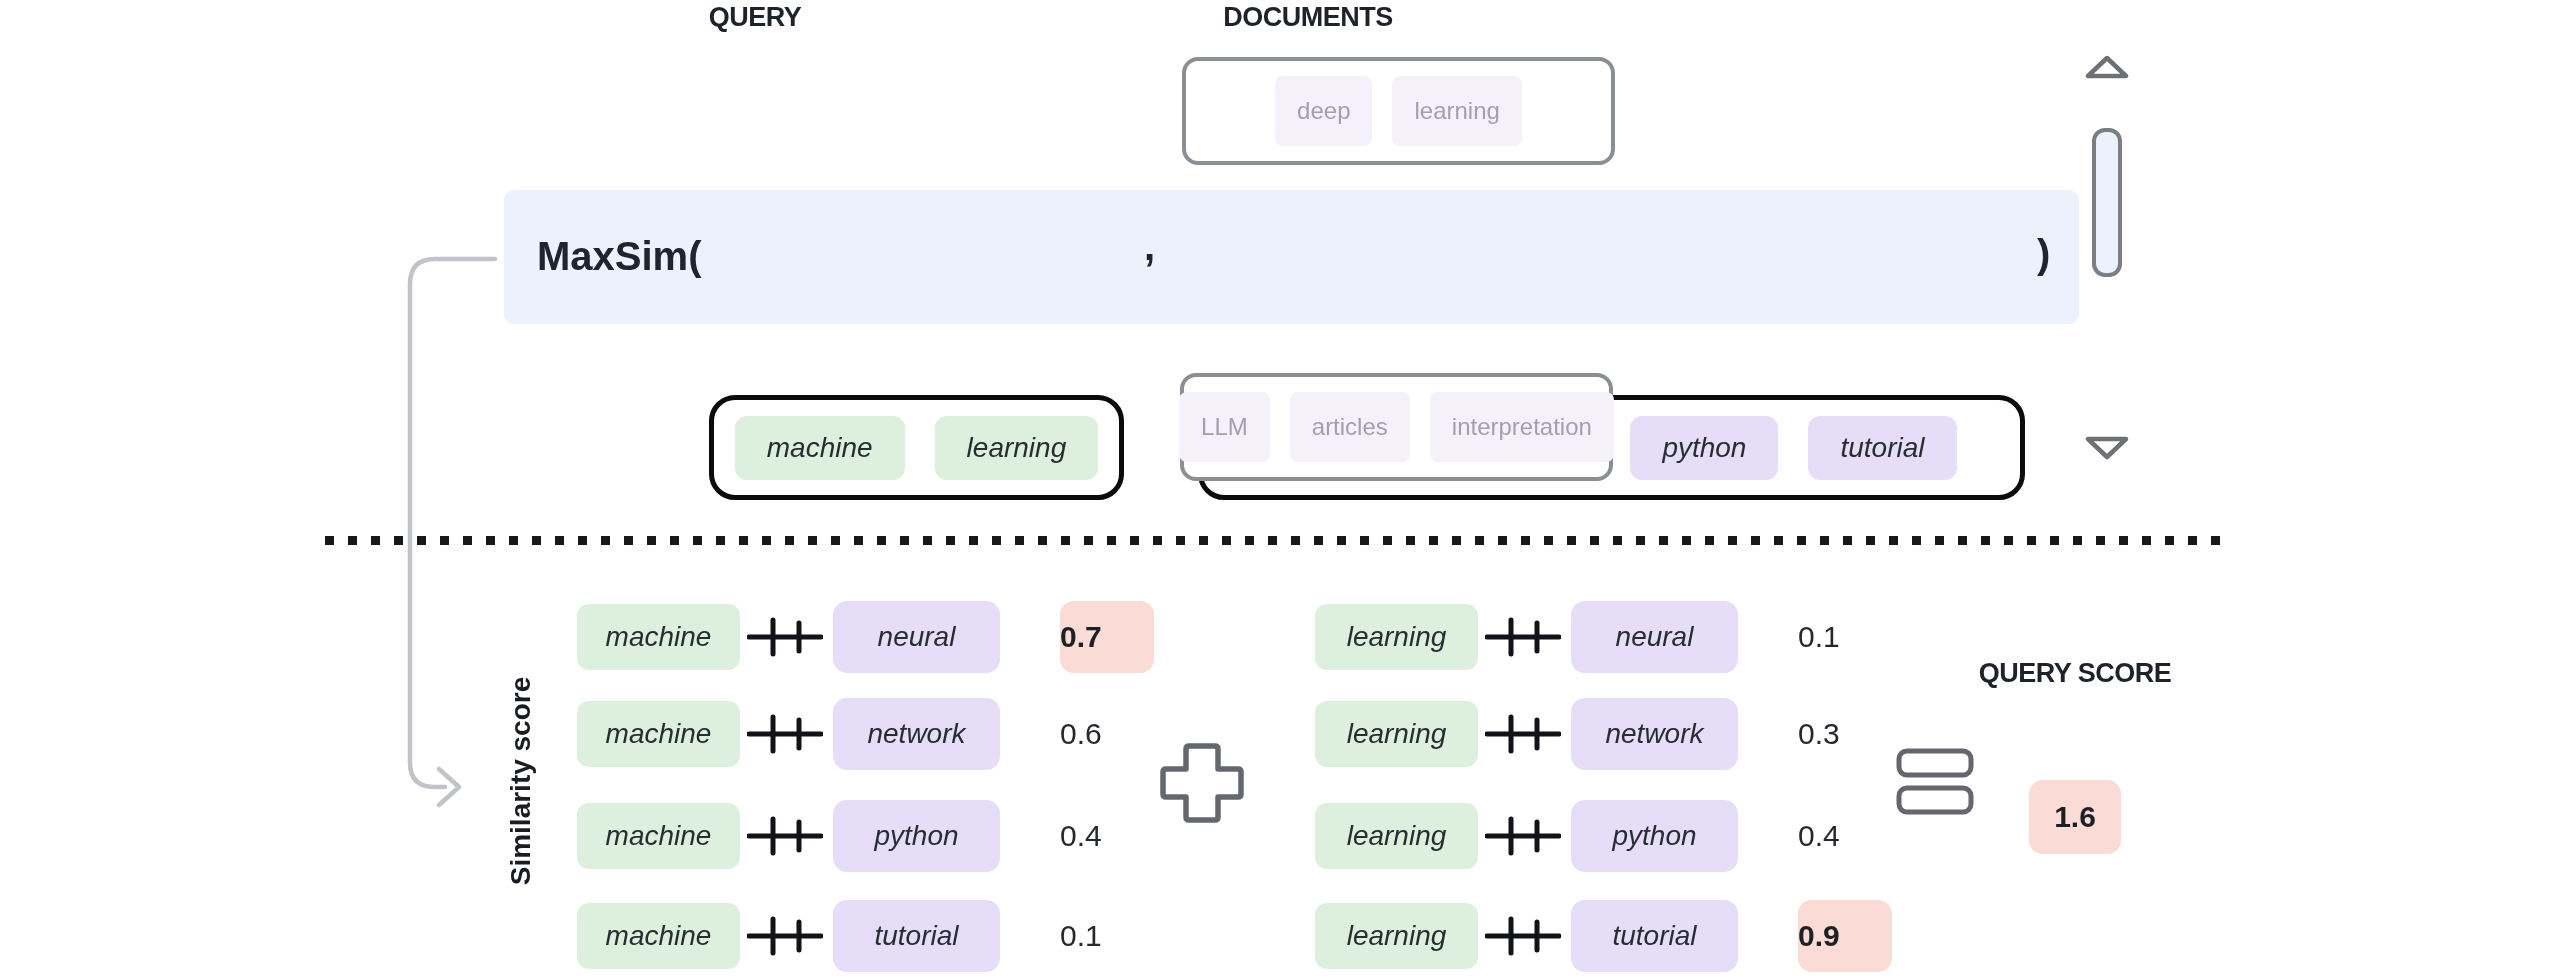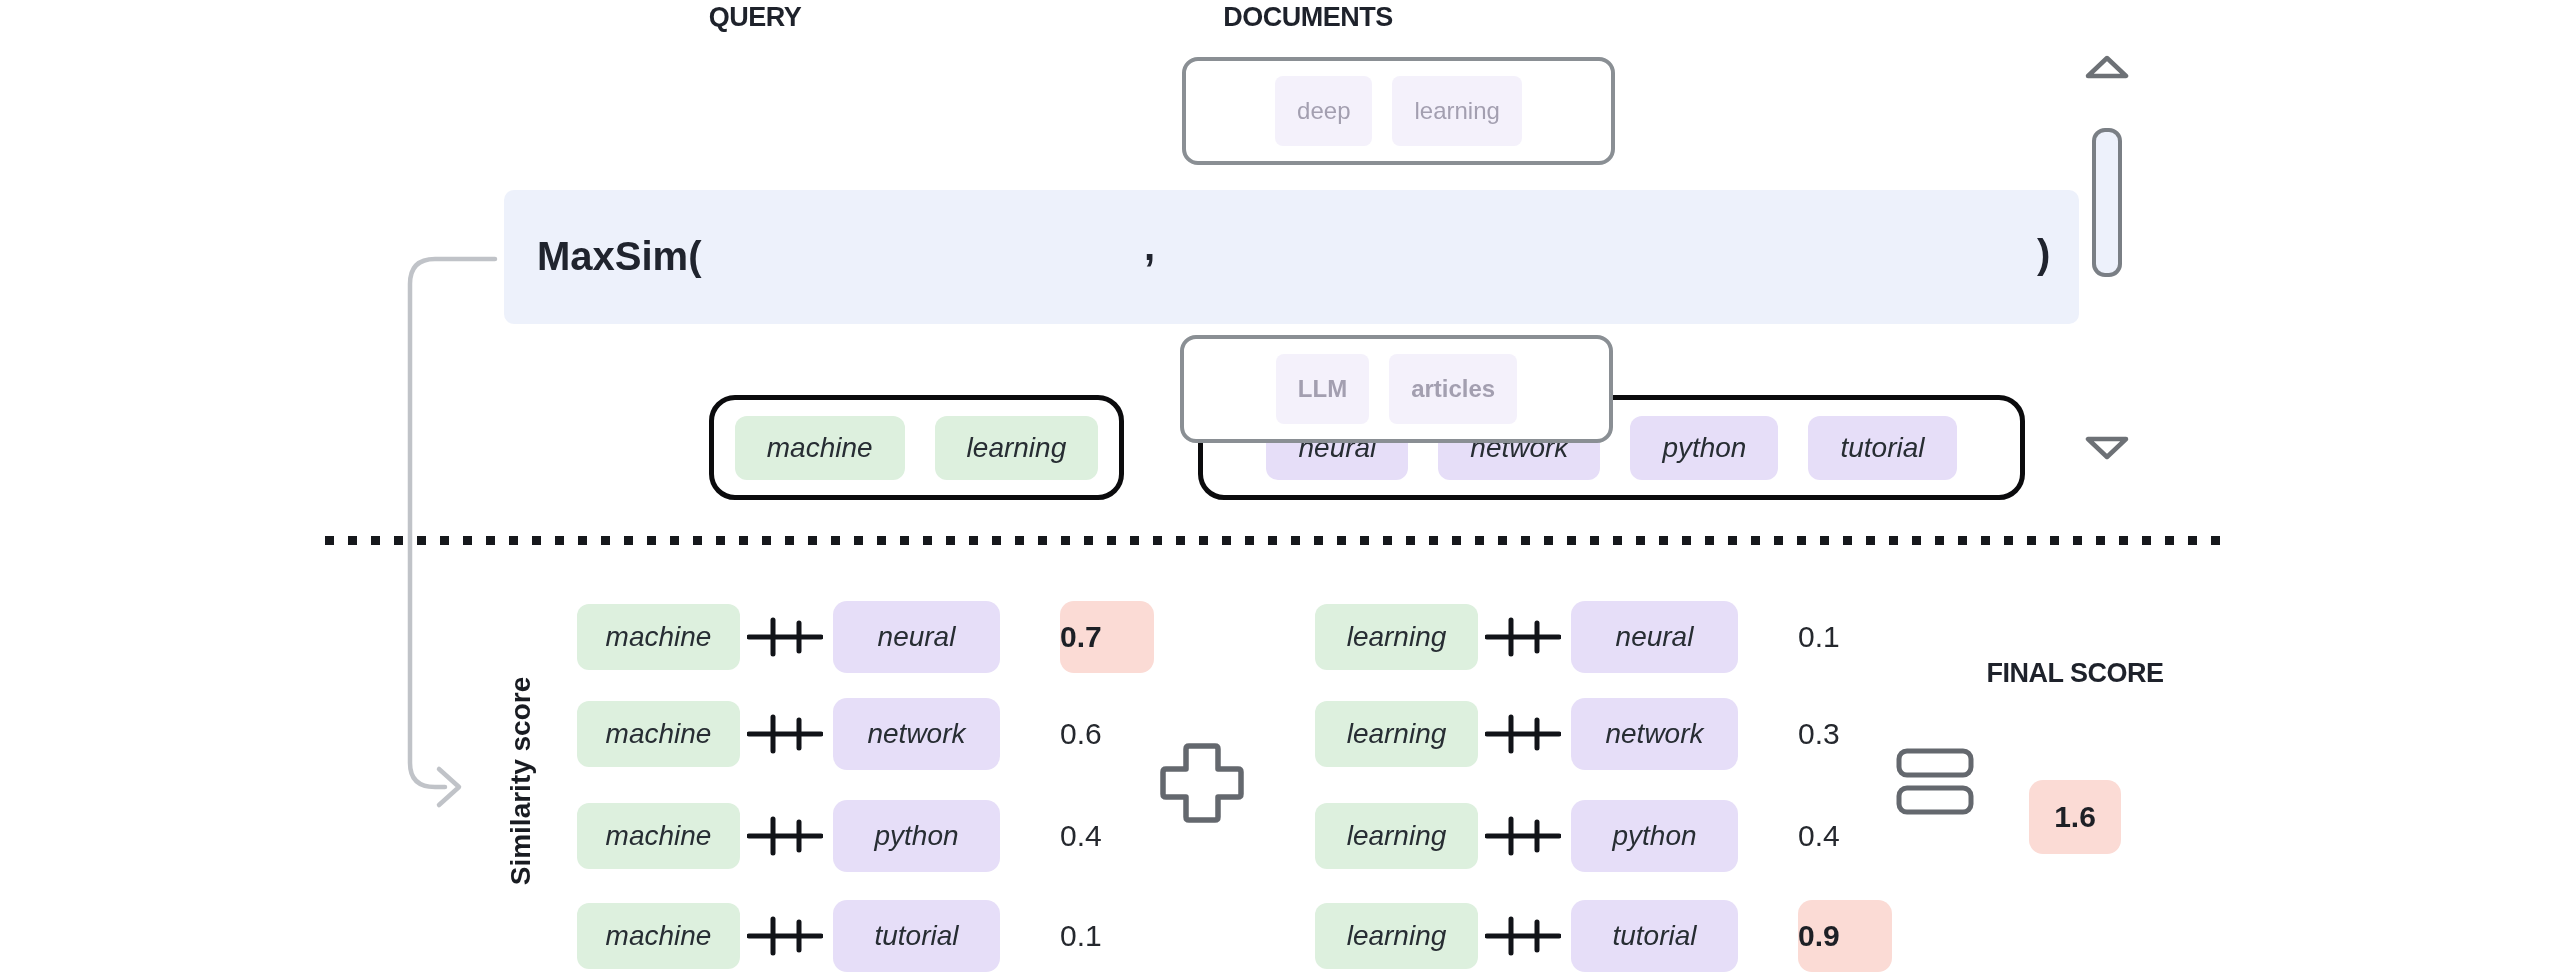--- a/index.html
+++ b/index.html
@@ -43,21 +43,21 @@
   #finalbox{position:absolute;left:2029px;top:740px;width:92px;height:74px;background:#fbdbd5;
             border-radius:14px;font-size:30px;font-weight:bold;color:#1d2026;text-align:center;line-height:74px;margin-top:40px;}
 </style>
 </head>
 <body>
 
 <div id="canvas">
 
   <div class="hdr" style="left:660px;width:190px;">QUERY</div>
   <div class="hdr" style="left:1208px;width:200px;">DOCUMENTS</div>
-  <div class="hdr" style="left:1965px;width:220px;top:658px;">FINAL SCORE</div>
+  <div class="hdr" style="left:1965px;width:220px;top:658px;">QUERY SCORE</div>
 
   <div class="doc-card" style="left:1182px;top:57px;">
     <div class="muted-tok">deep</div>
     <div class="muted-tok">learning</div>
   </div>
 
   <div id="band">
     <div class="fn" style="left:33px;top:44px;">MaxSim(</div>
     <div class="grp-box" style="left:205px;width:415px;">
       <div class="tok band-tok green">machine</div>
@@ -66,23 +66,24 @@
     <div class="fn" style="left:640px;top:34px;">,</div>
     <div class="grp-box" style="left:694px;width:827px;">
       <div class="tok band-tok purple">neural</div>
       <div class="tok band-tok purple">network</div>
       <div class="tok band-tok purple">python</div>
       <div class="tok band-tok purple">tutorial</div>
     </div>
     <div class="fn" style="left:1533px;top:42px;">)</div>
   </div>
 
-  <div class="doc-card" style="left:1180px;top:335px;font-weight:bold;">
+  <div class="doc-card" style="left:1180px;top:373px;">
     <div class="muted-tok">LLM</div>
     <div class="muted-tok">articles</div>
+    <div class="muted-tok">interpretation</div>
   </div>
 
   <svg class="chev" style="top:55px;" width="44" height="24" viewBox="0 0 44 24">
     <polygon points="22,3 41,21 3,21" fill="none" stroke="#6d7176" stroke-width="4.5" stroke-linejoin="round"></polygon>
   </svg>
   <div id="thumb"></div>
   <svg class="chev" style="top:436px;" width="44" height="24" viewBox="0 0 44 24">
     <polygon points="3,3 41,3 22,21" fill="none" stroke="#6d7176" stroke-width="4.5" stroke-linejoin="round"></polygon>
   </svg>
 

